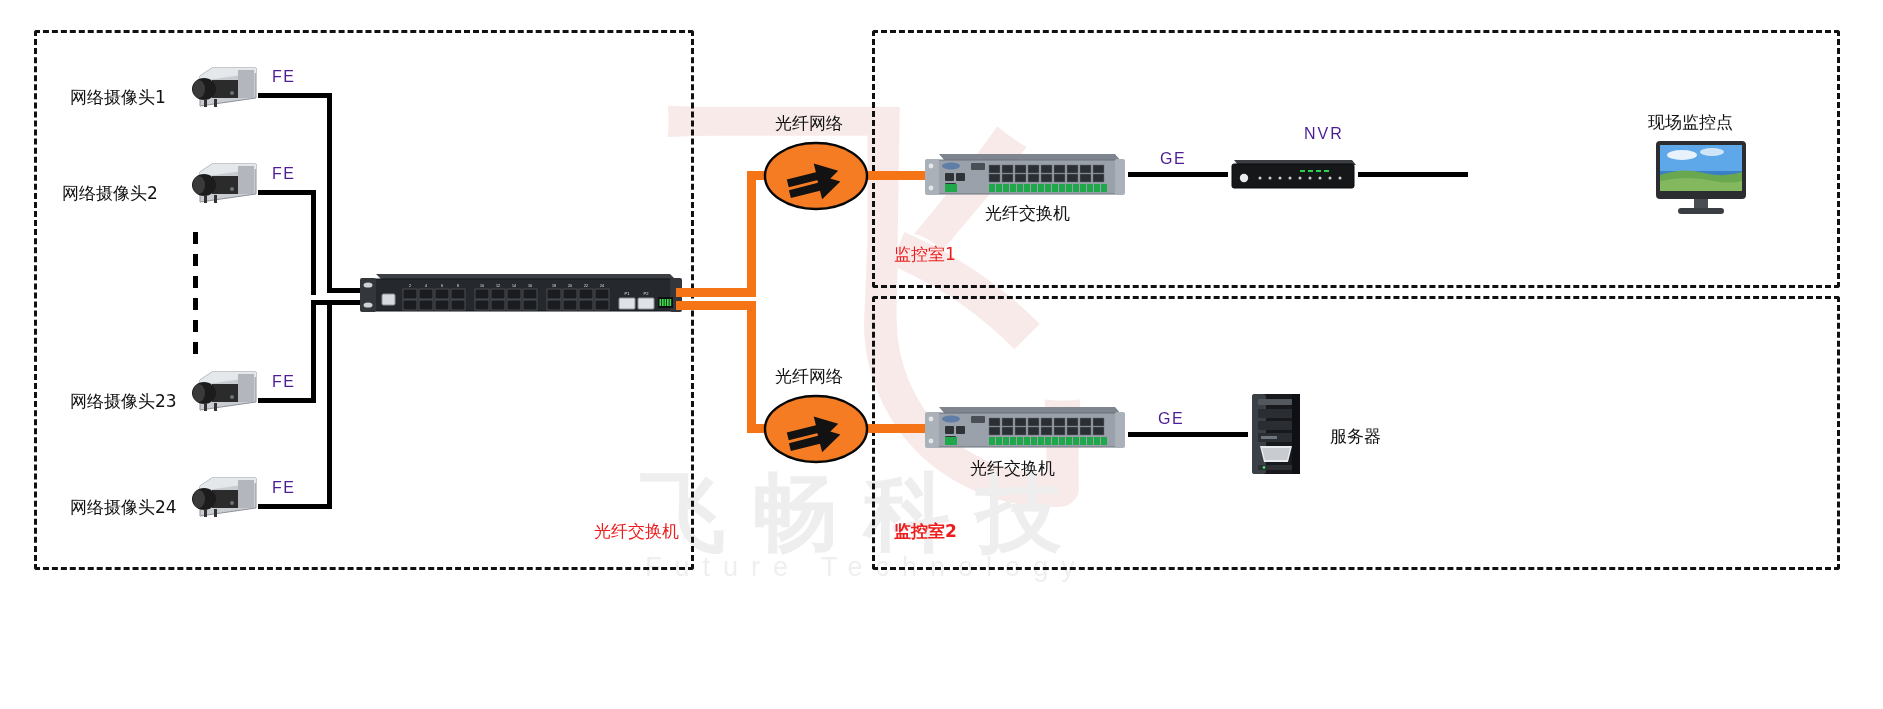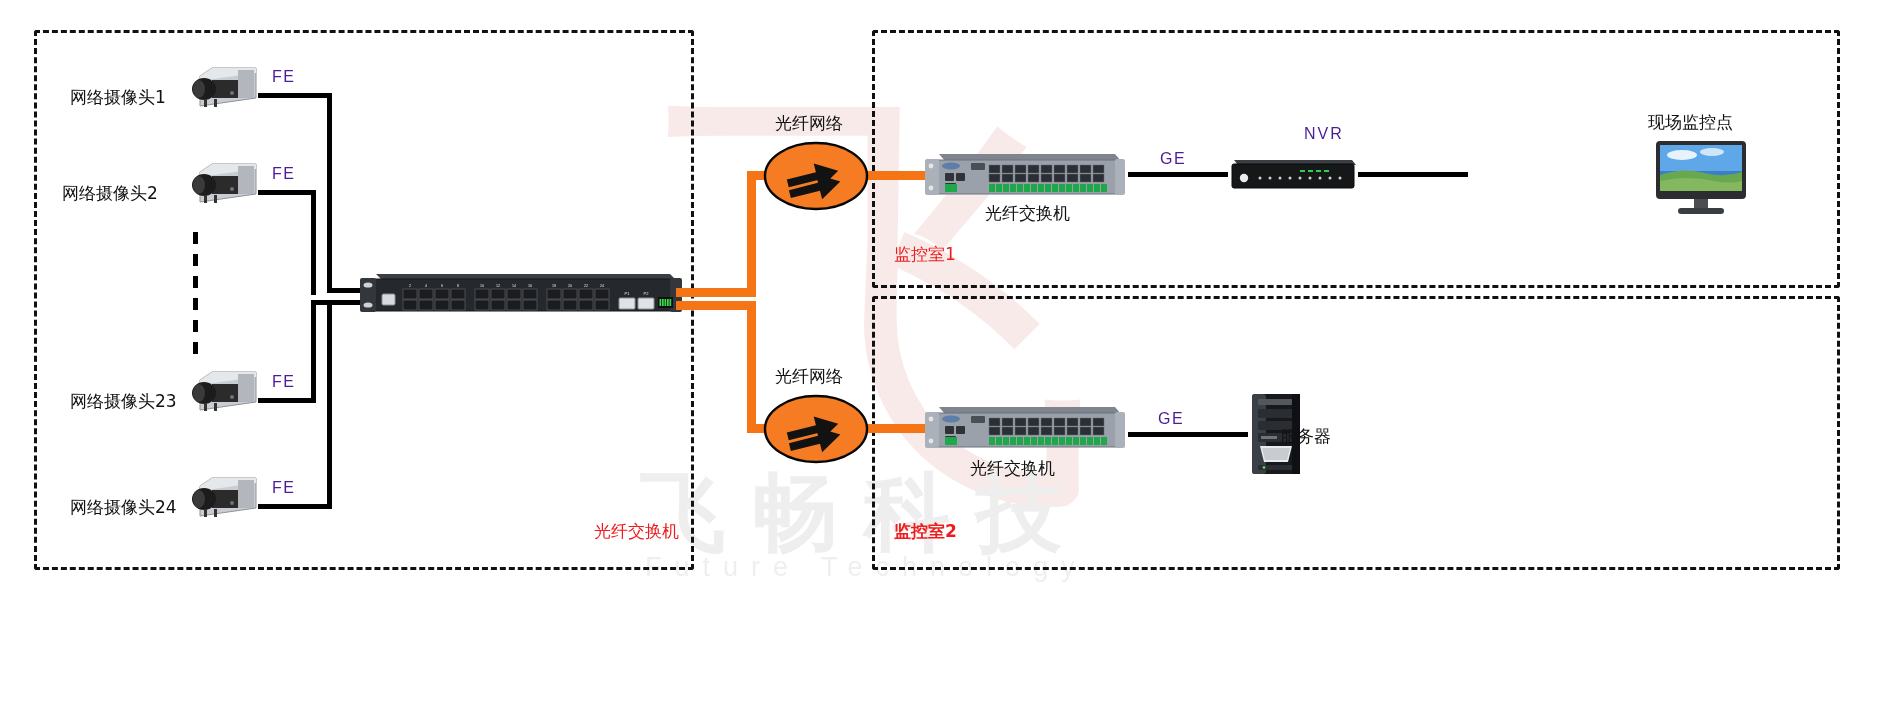--- a/index.html
+++ b/index.html
@@ -516,15 +516,15 @@
       <rect x="10" y="17" width="34" height="9" rx="1" fill="#2a2e33"></rect>
       <rect x="10" y="29" width="34" height="9" rx="1" fill="#2a2e33"></rect>
       <rect x="10" y="41" width="34" height="9" rx="1" fill="#2a2e33"></rect>
       <rect x="13" y="44" width="16" height="3" fill="#6e747c"></rect>
       <path d="M12,54 L44,54 L40,70 L16,70 Z" fill="#e9ecef"></path>
       <path d="M14,56 L42,56 L39,68 L17,68 Z" fill="#c8ccd1"></path>
       <rect x="10" y="73" width="34" height="5" rx="1" fill="#2a2e33"></rect>
       <circle cx="16" cy="75.5" r="1.4" fill="#49d45c"></circle>
     </svg>
   </div>
-  <div class="devlabel" style="left:1280px; top:425px;">服务器</div>
+  <div class="devlabel" style="left:1330px; top:425px;">服务器</div>
 
 </div>
 
 </body></html>

